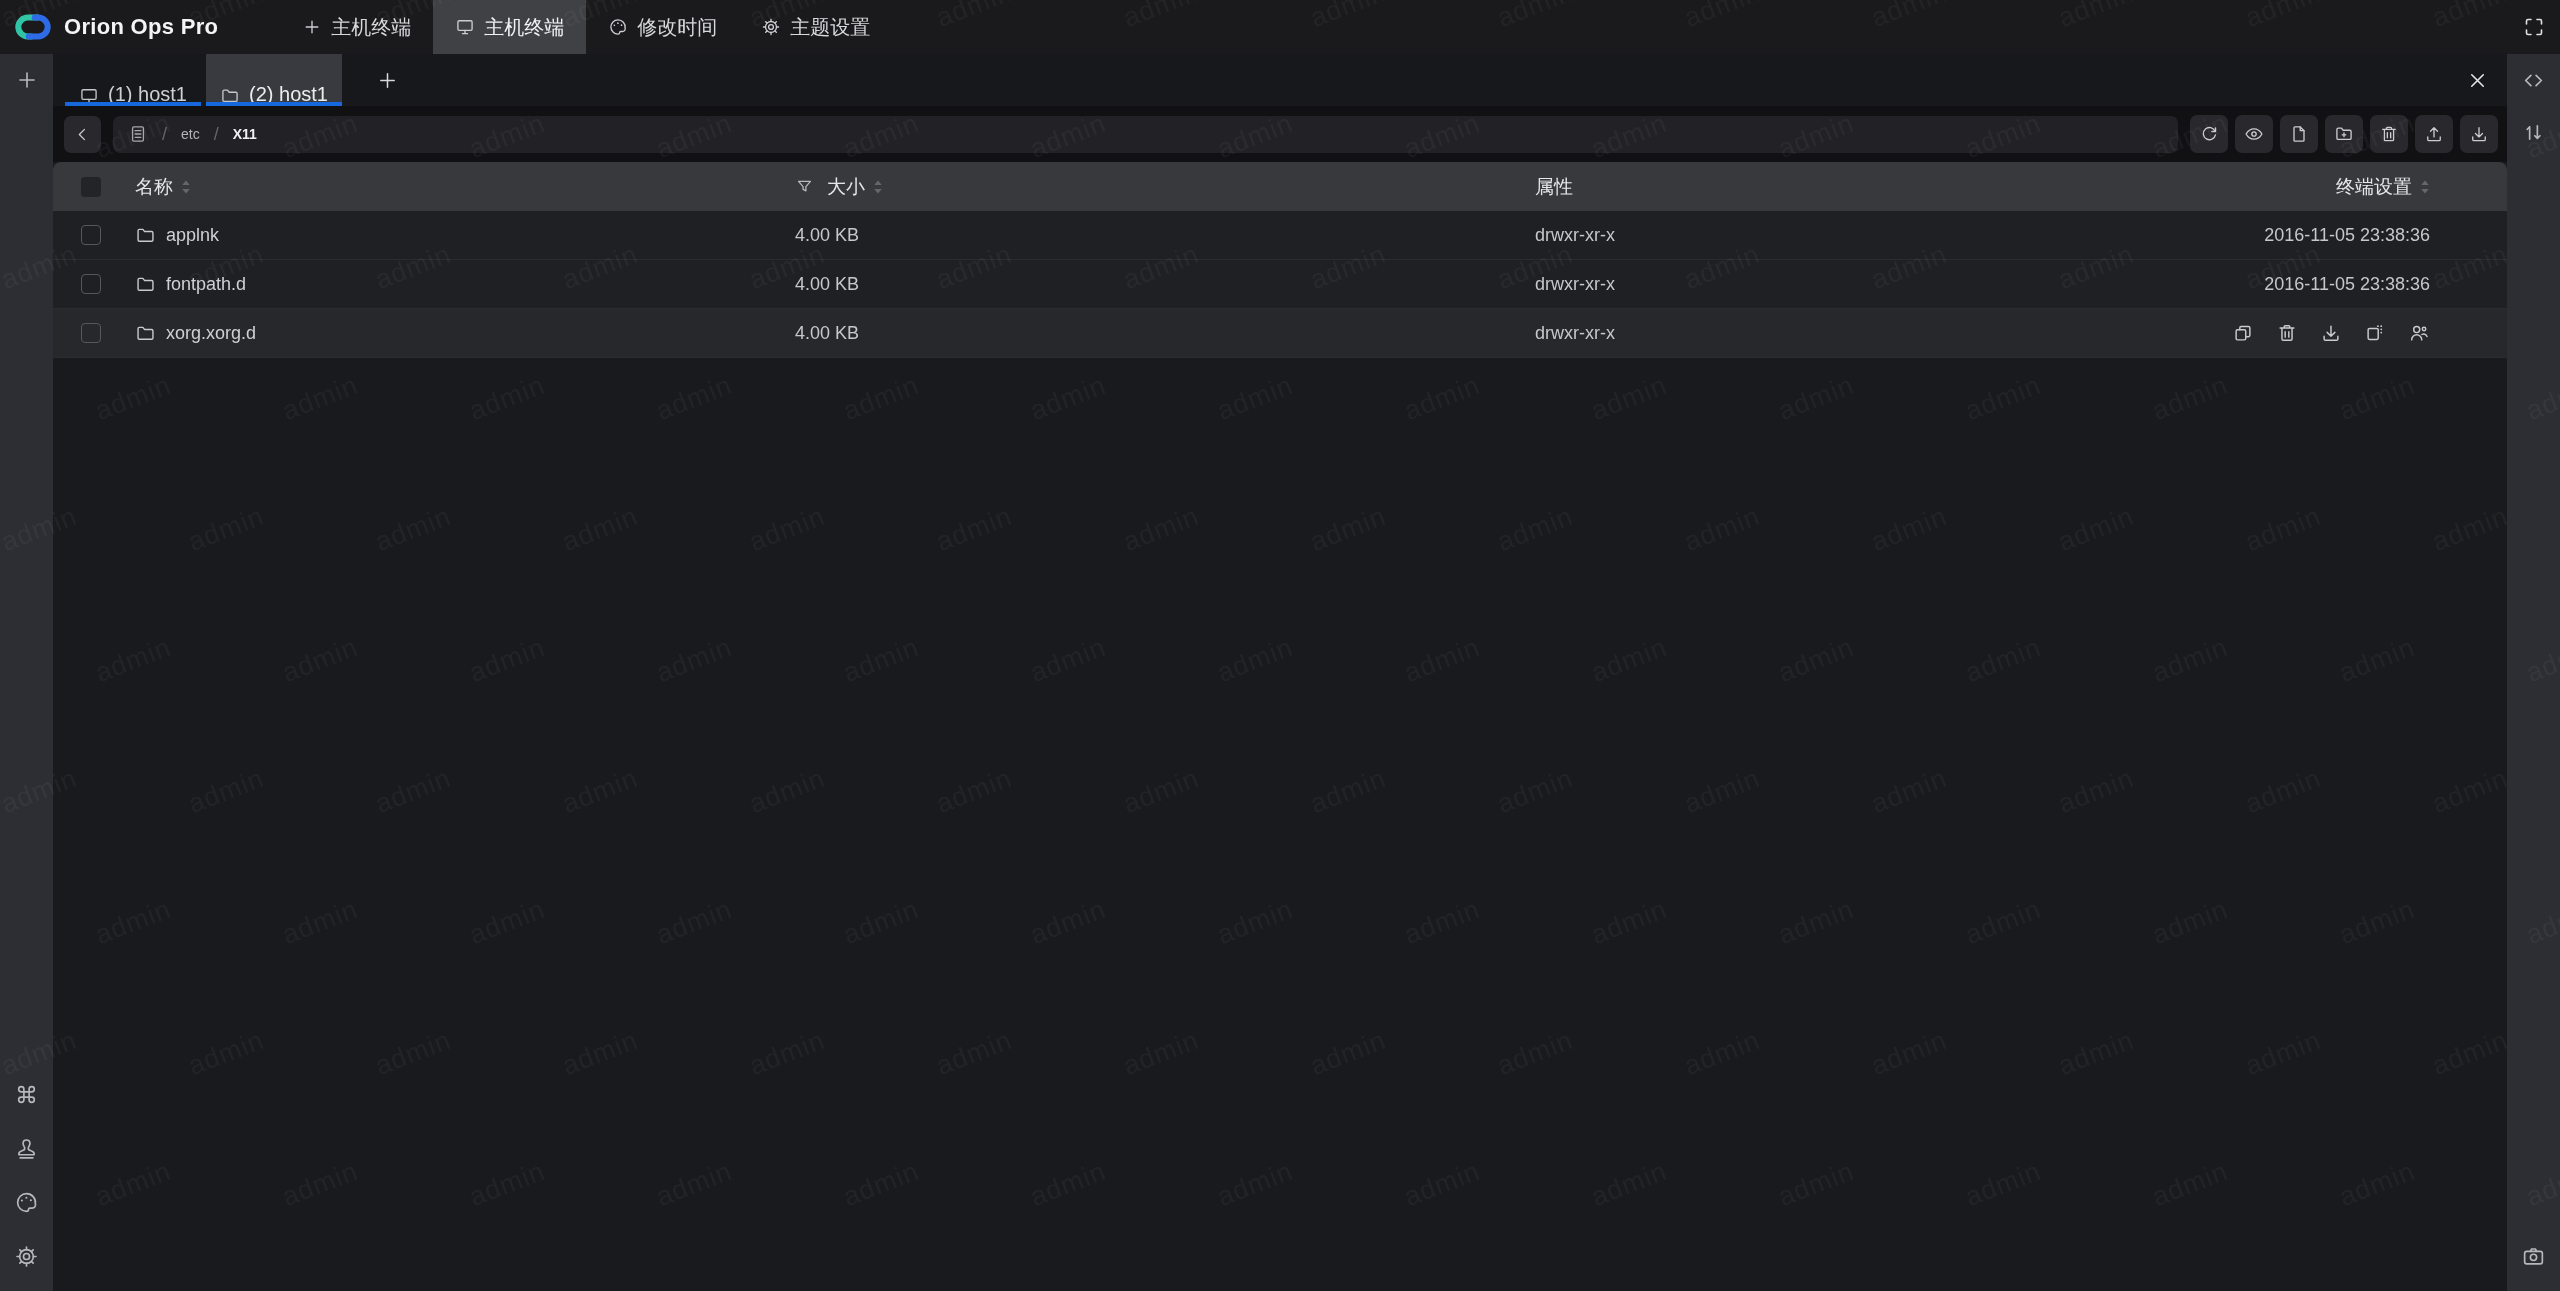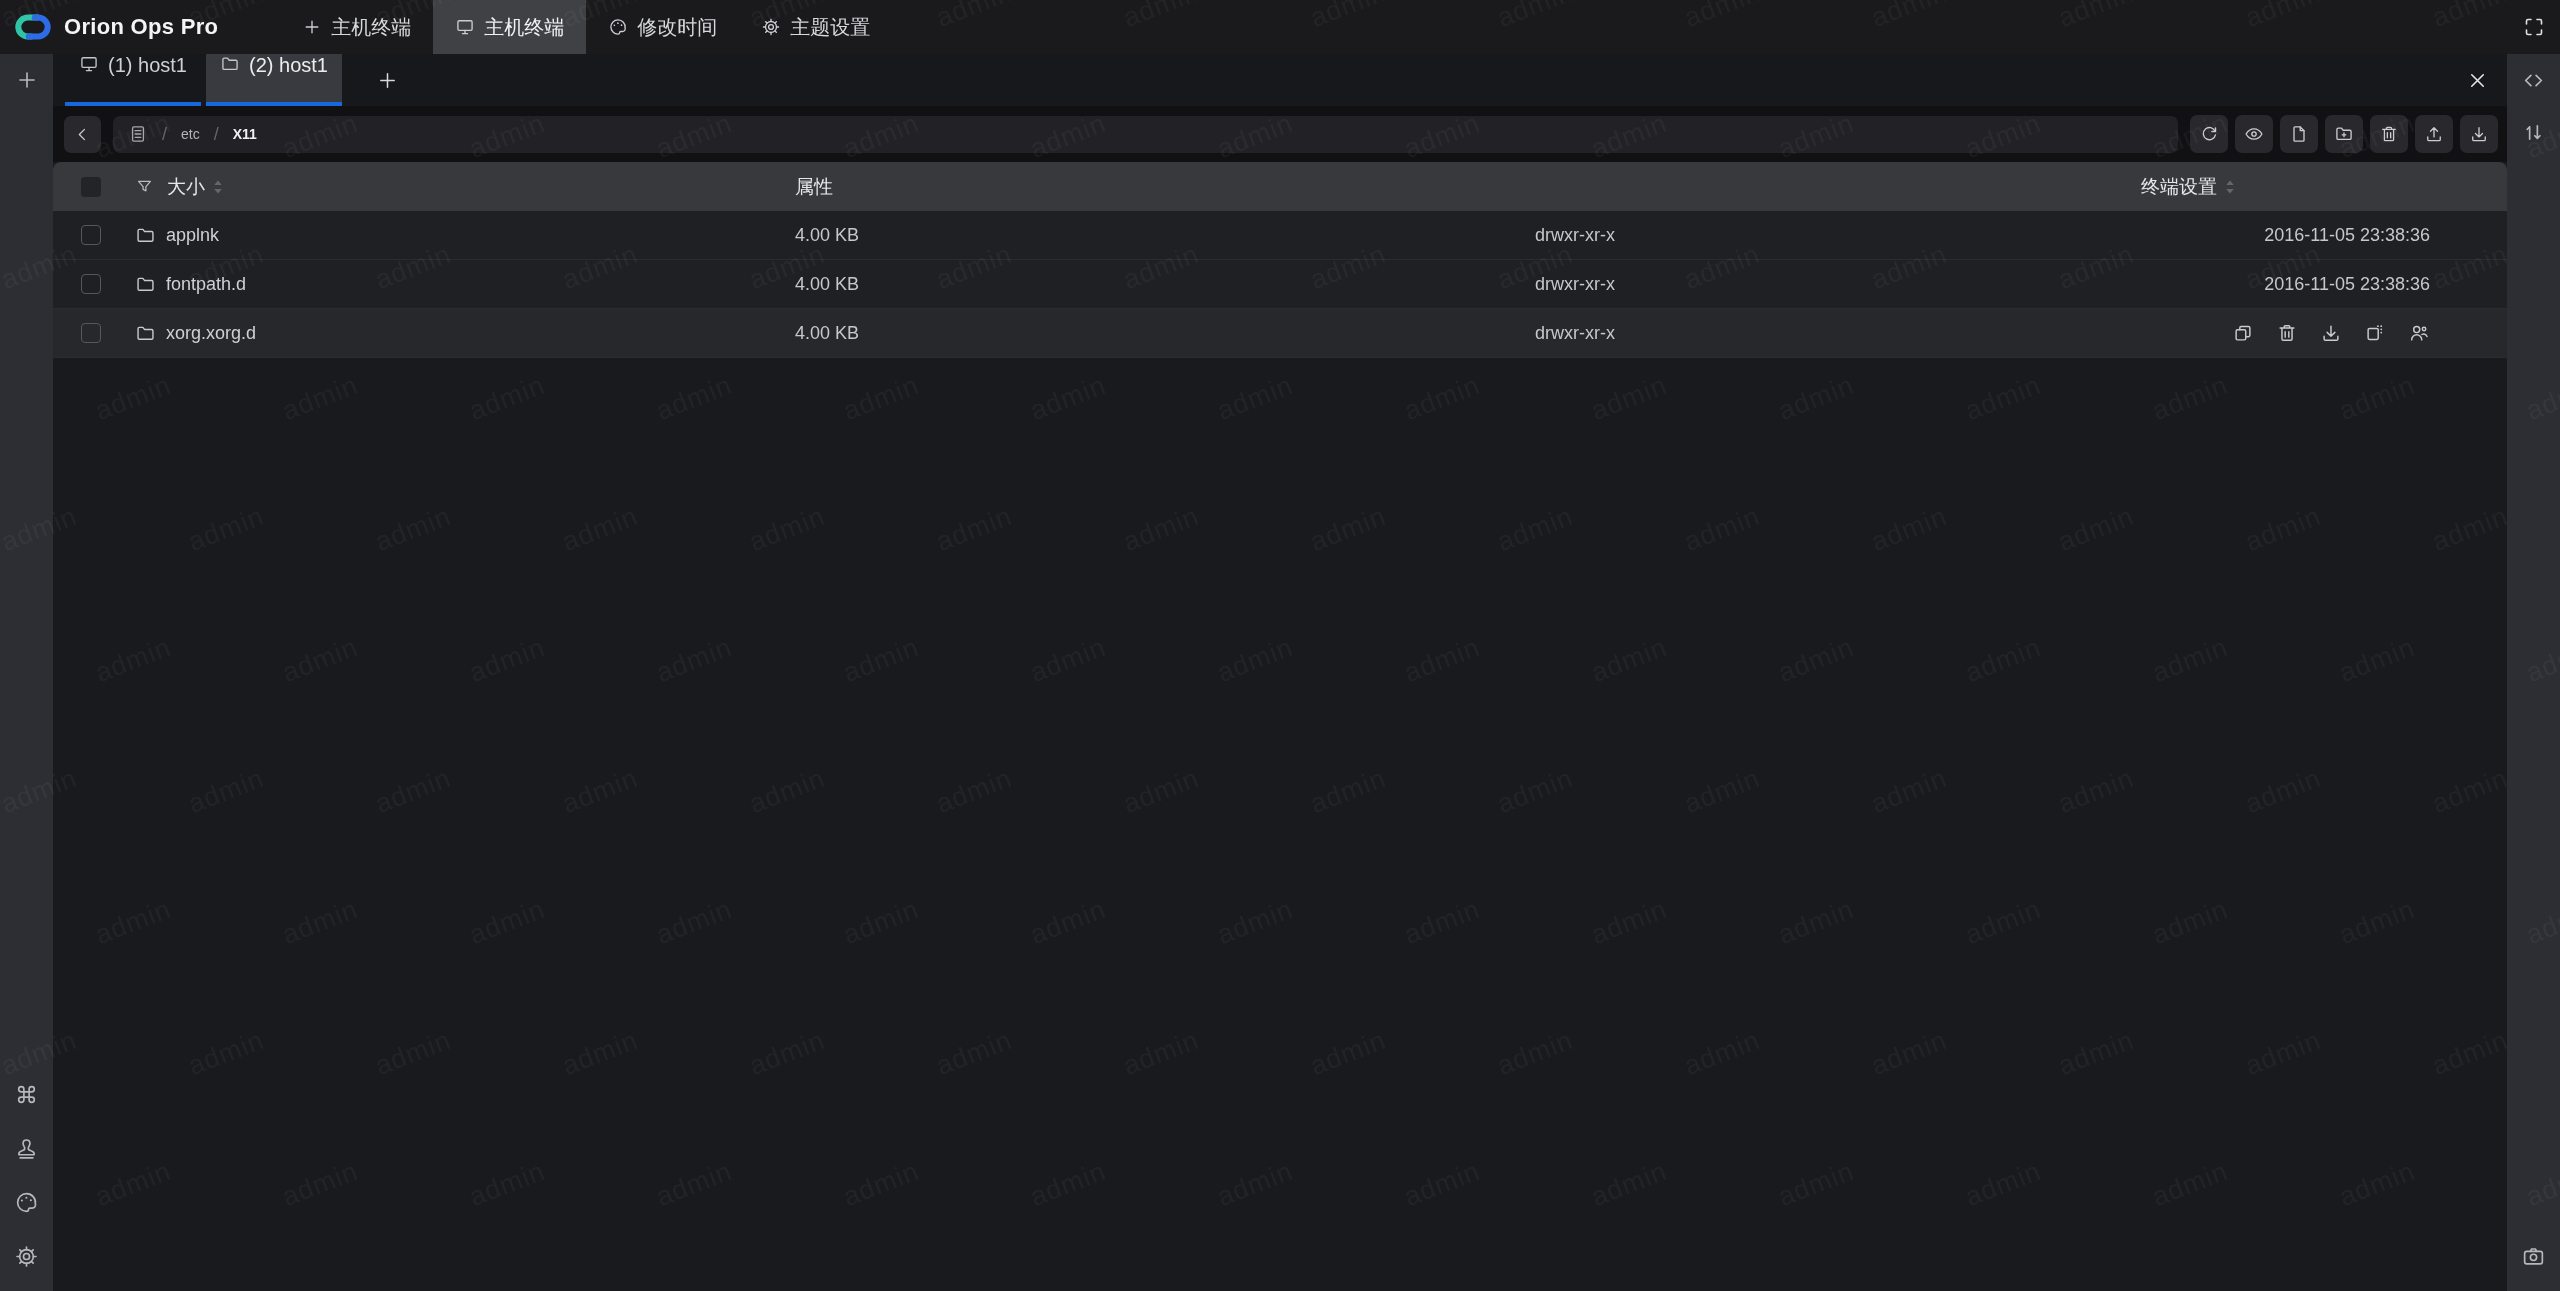--- a/index.html
+++ b/index.html
@@ -42,21 +42,21 @@
   .rail-btn{ width:53px; height:52px; display:flex; align-items:center; justify-content:center;
     background:transparent; border:none; color:#b7b8bd; cursor:pointer;}
   .rail-bottom{ margin-top:auto; display:flex; flex-direction:column; align-items:center; padding-bottom:8px;}
   .rail-bottom .rail-btn{ height:54px; }
 
   
   .main{ position:absolute; left:53px; right:53px; top:54px; bottom:0;
     display:flex; flex-direction:column; background:#1a1b1e;}
 
   .tabstrip{ height:52px; background:var(--strip); display:flex; align-items:stretch; padding-left:12px; flex:none;}
-  .tab{ position:relative; width:136px; display:flex; align-items:flex-start; justify-content:center; gap:9px;
+  .tab{ position:relative; width:136px; display:flex; align-items:flex-end; justify-content:center; gap:9px;
     font-size:20px; color:#cfd0d3; cursor:pointer; margin-right:5px;}
   .tab .tico{ width:20px; height:20px; color:#c6c7cb;}
   .tab::after{ content:""; position:absolute; left:0; right:0; bottom:0; height:4px; background:var(--accent);}
   .tab.active{ background:#393a3f; color:#eceded;}
   .newtab-btn{ width:52px; background:none; border:none; color:#d6d7da; display:flex;
     align-items:center; justify-content:center; margin-left:14px; cursor:pointer;}
   .closetabs-btn{ width:48px; background:none; border:none; color:#e8e9eb; display:flex;
     align-items:center; justify-content:center; margin-right:6px; cursor:pointer;}
 
   .pathbar{ height:56px; background:var(--pathbar); display:flex; align-items:center;
@@ -290,20 +290,29 @@
         <svg class="ic" width="20" height="20" viewBox="0 0 24 24">
             <path d="M12 4.5v11 M7.8 11.3 12 15.5l4.2-4.2 M4.5 15.5v3a1.5 1.5 0 0 0 1.5 1.5h12a1.5 1.5 0 0 0 1.5-1.5v-3"></path>
           </svg>
       </button>
     </div>
   </div>
 
   <div class="trow thead">
     <div class="cell">
       <span class="cb dark"></span>
+    </div>
+    <div class="cell">
+      <span class="hlabel">
+        <span>名称</span>
+        <svg class="carets" viewBox="0 0 10 14">
+            <path d="M5 .5 8.7 5H1.3z" fill="#66676d"></path>
+            <path d="M5 13.5 1.3 9h7.4z" fill="#66676d"></path>
+          </svg>
+      </span>
     </div>
     <div class="cell">
       <svg class="ic funnel" viewBox="0 0 24 24">
           <path d="M4.5 5.5h15l-5.7 6.6v5.4l-3.6-1.8v-3.6z"></path>
         </svg>
       <span class="hlabel">
         <span>大小</span>
         <svg class="carets" viewBox="0 0 10 14">
             <path d="M5 .5 8.7 5H1.3z" fill="#66676d"></path>
             <path d="M5 13.5 1.3 9h7.4z" fill="#66676d"></path>

